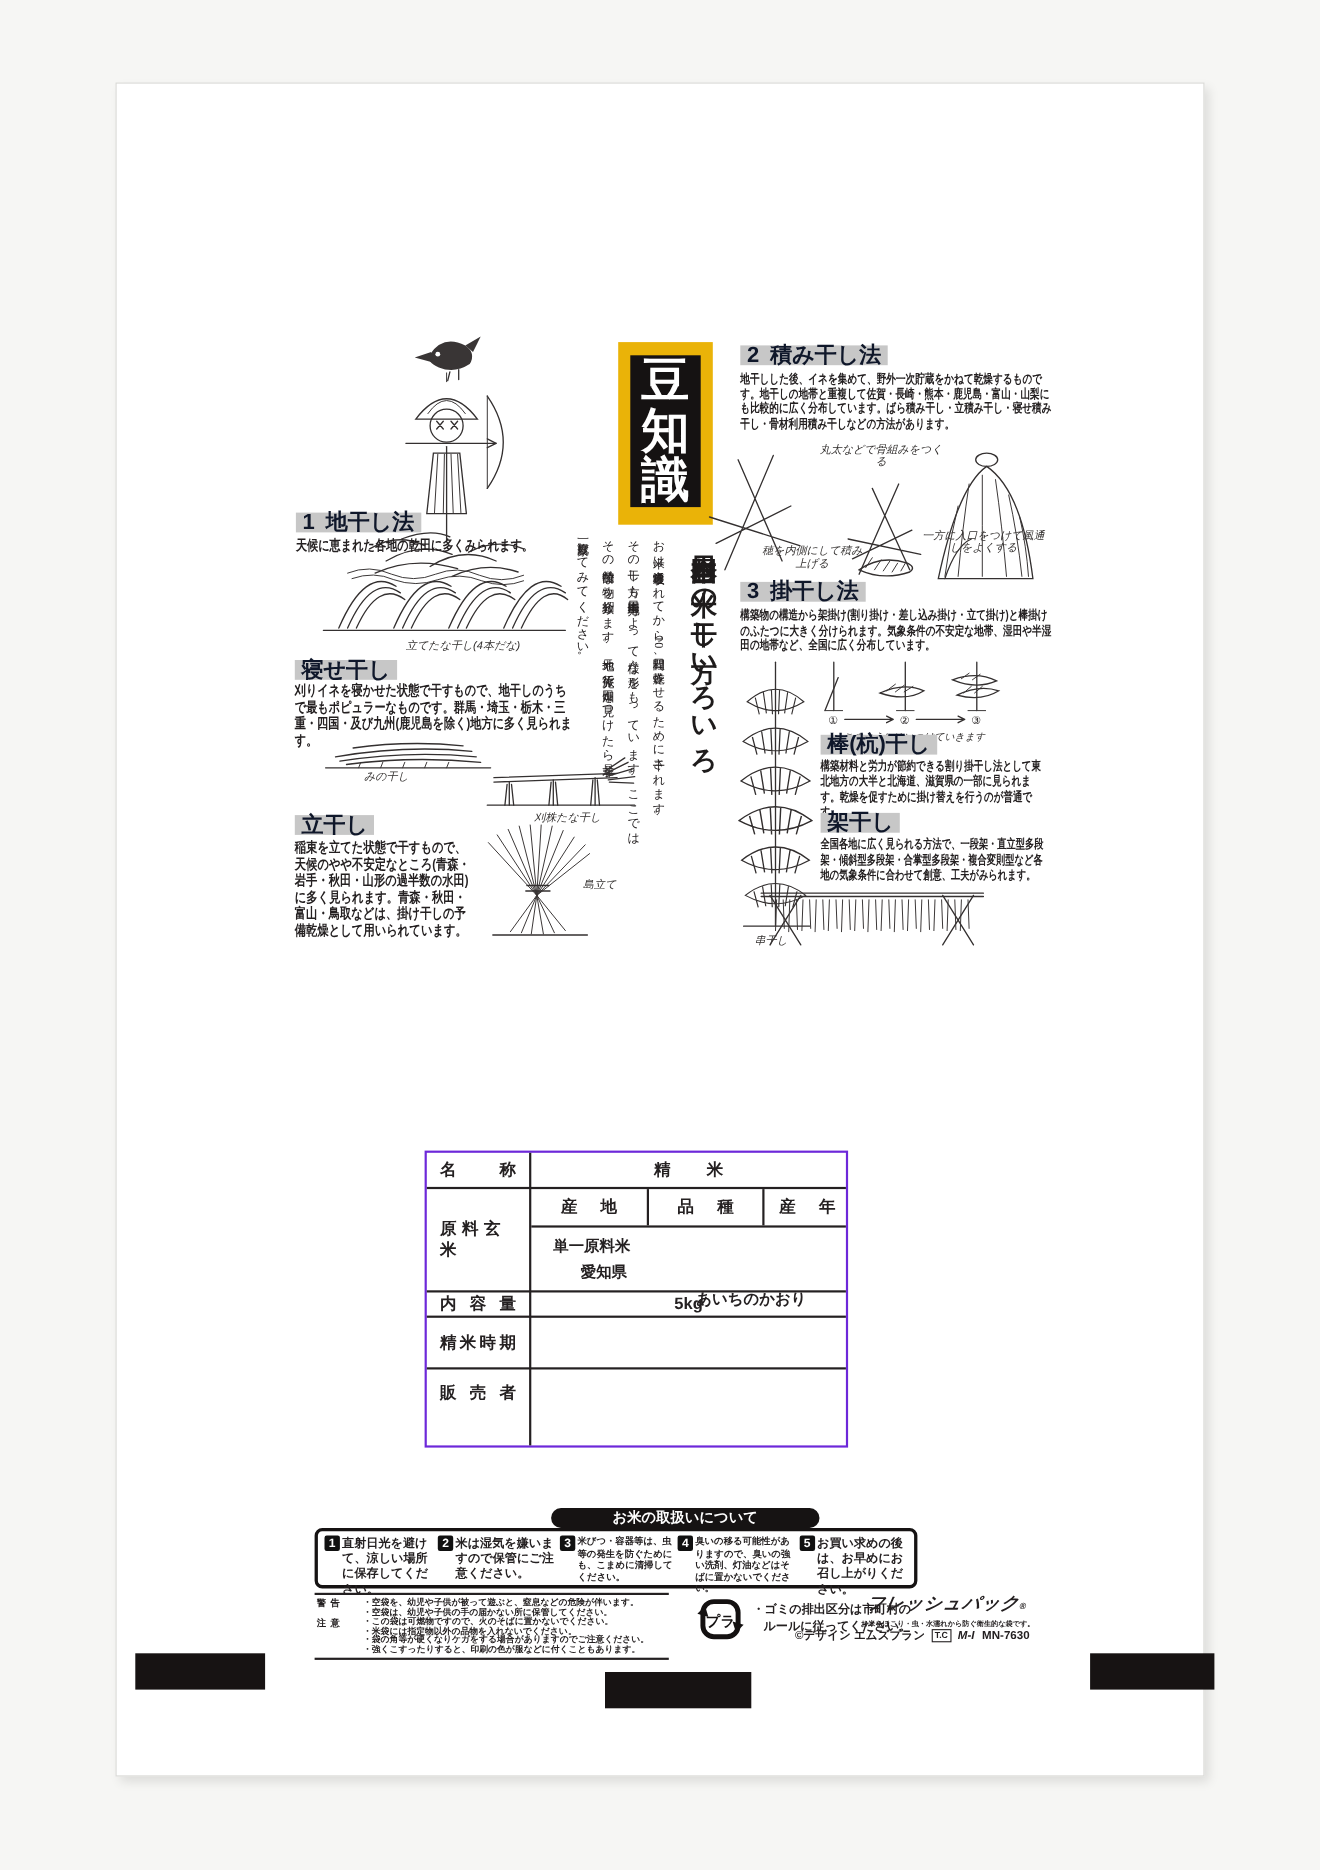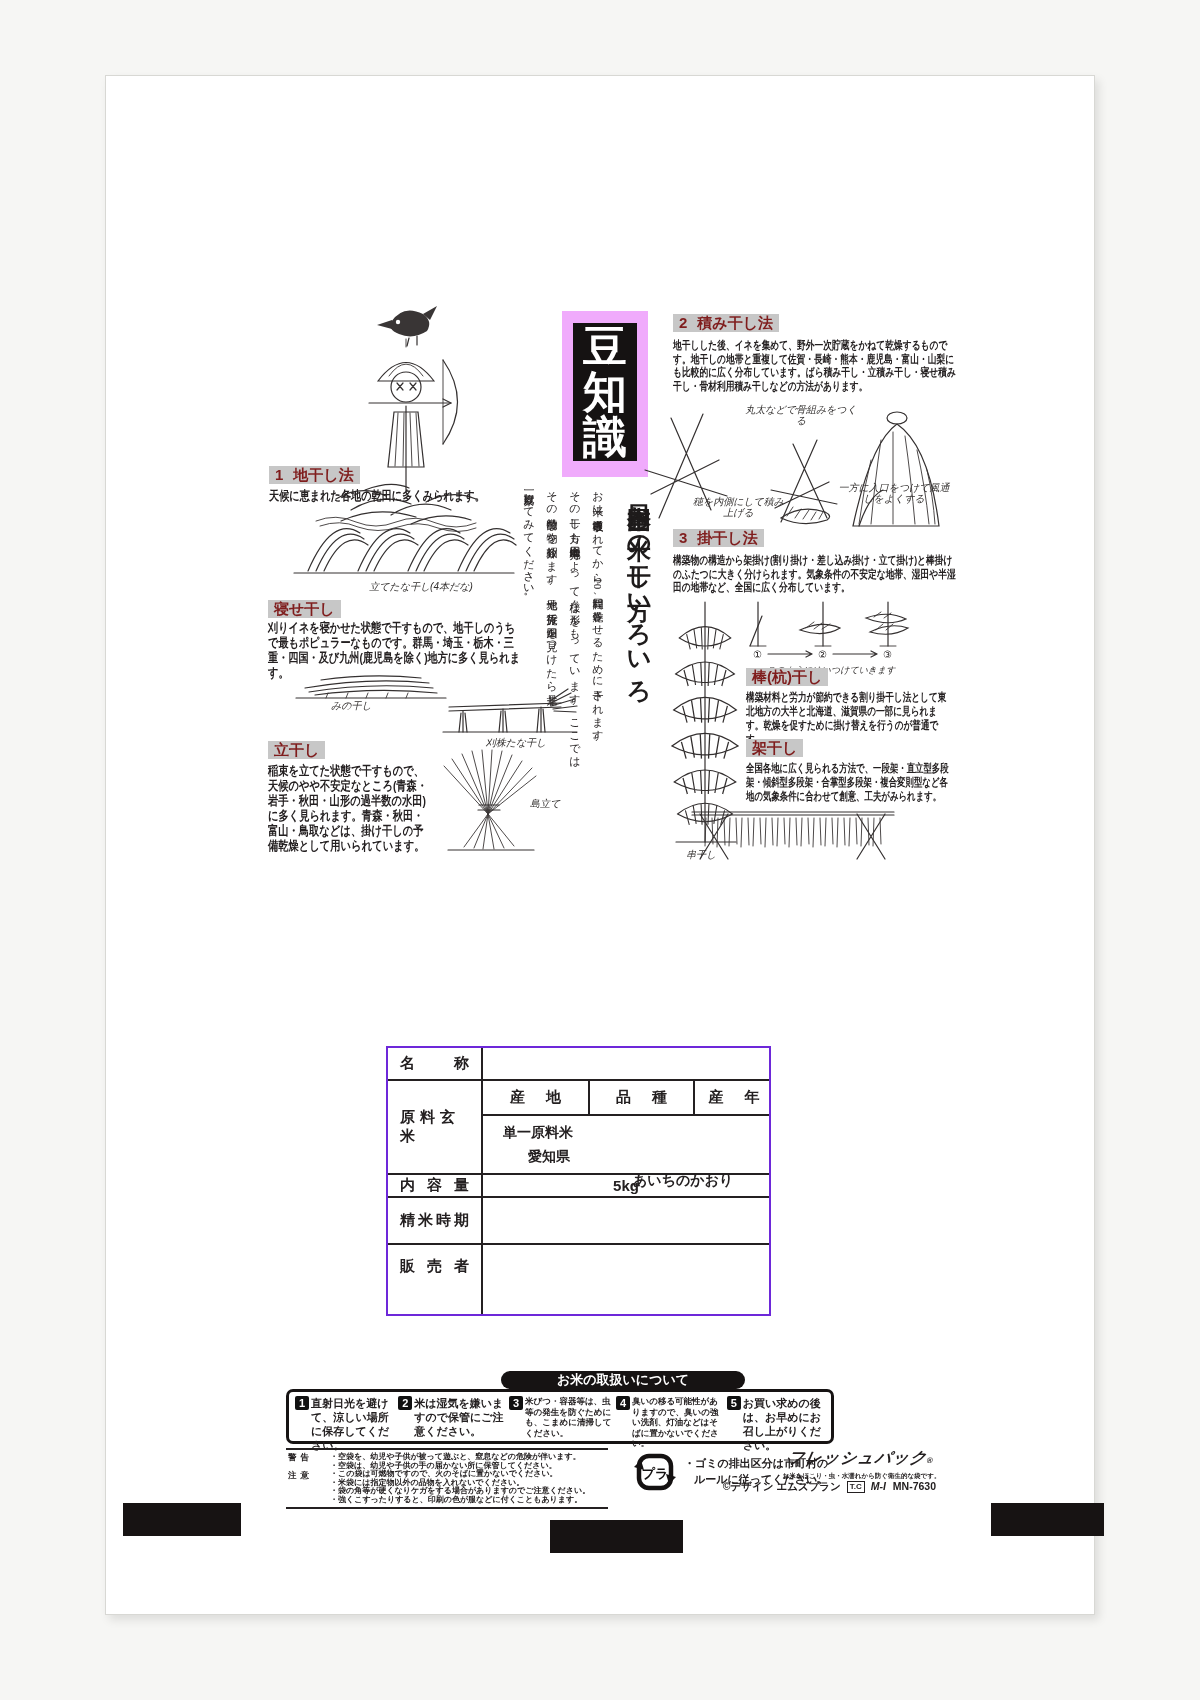--- a/index.html
+++ b/index.html
@@ -1,28 +1,28 @@
 <!DOCTYPE html>
 <html><head>
 <meta charset="utf-8">
 <style>
   * { margin:0; padding:0; box-sizing:border-box; }
   body { background:#e9e9e6; font-family:"Liberation Sans", sans-serif; color:#242021; }
   .stage { position:relative; width:1200px; height:1700px; background:#f6f6f4; overflow:hidden; }
   .sheet { position:absolute; left:105px; top:75px; width:990px; height:1540px;
            background:#ffffff; border:1px solid #d8d8d4; box-shadow:4px 5px 9px rgba(0,0,0,.10); }
   .abs { position:absolute; }
-  .hdr { background:#c7c7c7; color:#7f1d1d; font-weight:bold; font-size:15px; line-height:18px;
+  .hdr { background:#c7c7c7; color:#0f172a; font-weight:bold; font-size:20px; line-height:18px;
          padding:0 6px; display:inline-block; white-space:nowrap; }
   .hdr .no { margin-right:10px; }
   .bodytxt { font-weight:bold; color:#242021; transform-origin:0 0; }
   .cap { font-size:10px; color:#33302f; text-align:center; font-style:italic; white-space:nowrap; }
   .cap2 { white-space:normal; line-height:11px; }
   
-  .trivia-panel { background:#f0abfc; }
+  .trivia-panel { background:#eab308; }
   .trivia-box { position:absolute; left:11px; top:12px; width:64px; height:138px; background:#151212;
                 color:#fff; font-weight:bold; font-size:44px; line-height:45px; text-align:center;
                 word-break:break-all; padding-top:1px; font-family:"Liberation Sans",sans-serif; }
   .vtitle { writing-mode:vertical-rl; text-orientation:mixed; font-family:"Liberation Serif","DejaVu Serif",serif;
             font-weight:900; font-size:24px; letter-spacing:1px; color:#1e1b1b; }
   .vintro { writing-mode:vertical-rl; text-orientation:mixed; font-family:"Liberation Serif","DejaVu Serif",serif;
             font-size:11px; color:#242021; }
   .vintro span { display:block; line-height:23px; letter-spacing:0.5px; }
   
   .tbl { border:2px solid #6d28d9; background:#fff; }
@@ -218,20 +218,23 @@
       <div class="tl" style="left:95px;top:66px;right:0;height:2px;"></div>
       <div class="tl" style="left:0;top:125px;right:0;height:2px;"></div>
       <div class="tl" style="left:0;top:148px;right:0;height:2px;"></div>
       <div class="tl" style="left:0;top:195px;right:0;height:2px;"></div>
       <div class="tl" style="left:200px;top:33px;width:2px;height:33px;"></div>
       <div class="tl" style="left:305px;top:33px;width:2px;height:33px;"></div>
 
       <div class="cell" style="left:0;top:0;width:93px;height:31px;">
         <span class="jlabel">名称</span>
       </div>
+      <div class="cell" style="left:95px;top:0;right:0;height:31px;">
+        <span class="gapwide">精米</span>
+      </div>
       <div class="cell" style="left:95px;top:33px;width:105px;height:33px;">
         <span class="gapmid">産地</span>
       </div>
       <div class="cell" style="left:202px;top:33px;width:103px;height:33px;">
         <span class="gapmid">品種</span>
       </div>
       <div class="cell" style="left:307px;top:33px;width:78px;height:33px;">
         <span class="gapmid">産年</span>
       </div>
       <div class="cell" style="left:0;top:33px;width:79px;height:92px;">

